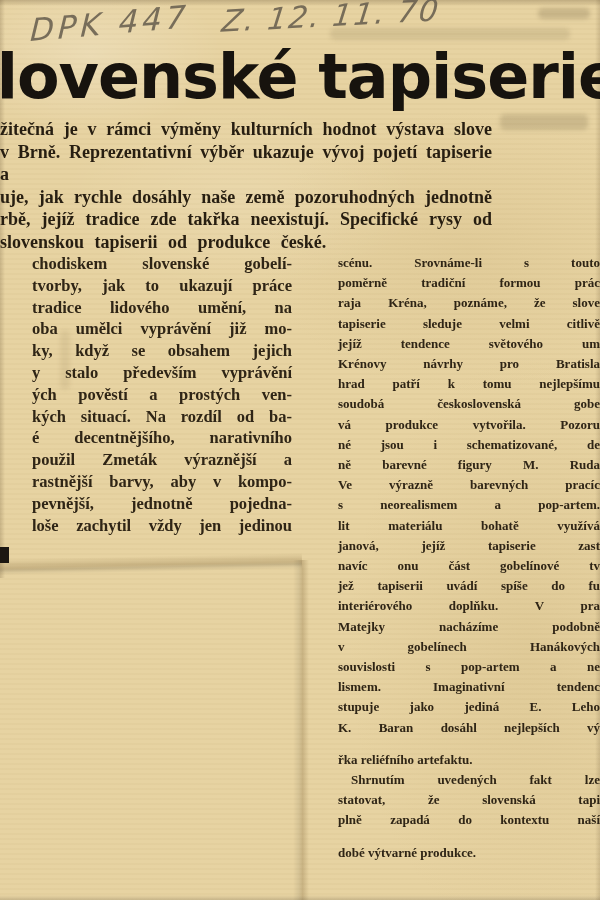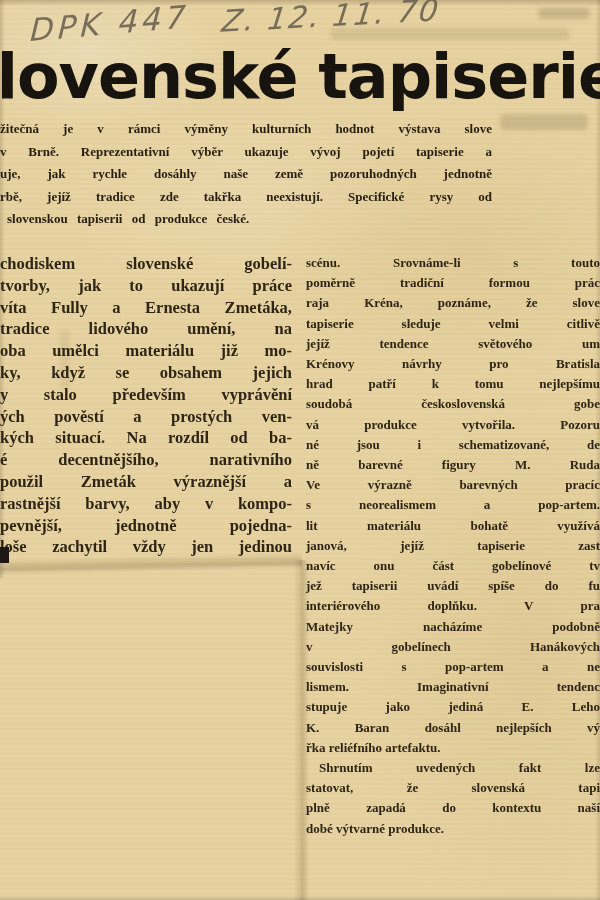--- a/index.html
+++ b/index.html
@@ -39,31 +39,31 @@
   .hand-code{left:30px;top:5px;font-size:31px;letter-spacing:4px;
     transform:rotate(-5deg) skewX(-8deg);}
   .hand-date{left:222px;top:-2px;font-size:30px;letter-spacing:2px;
     transform:rotate(-3deg) skewX(-10deg);}
 
   .headline{position:absolute;top:40px;left:-47px;white-space:nowrap;
     font-family:"DejaVu Sans",sans-serif;font-weight:bold;font-size:62px;
     letter-spacing:-1px;color:#17130e;}
 
   .intro{position:absolute;top:118px;left:0;width:492px;
-    font-weight:bold;font-size:13px;line-height:22.6px;color:#271e11;word-spacing:3px;}
+    font-weight:bold;font-size:18px;line-height:22.6px;color:#271e11;word-spacing:3px;}
   .intro-line{text-align:justify;text-align-last:justify;}
-  .intro-line.end{text-align-last:left;word-spacing:6px;margin-left:7px;}
+  .intro-line.end{text-align-last:left;word-spacing:6px;}
 
   .col{font-weight:bold;color:#2f2516;}
   .col-left{position:absolute;top:253px;left:0;width:292px;
     font-size:16.5px;line-height:21.8px;}
   .col-right{position:absolute;top:253px;left:306px;width:294px;
     font-size:13px;line-height:20.2px;}
-  .body-line{text-align:justify;text-align-last:justify;}
-  .body-line.end{text-align-last:left;}
+  .body-line{text-align:justify;text-align-last:justify;padding-left:32px;}
+  .body-line.end{text-align-last:left;margin-top:12px;}
   .body-line.para-start{text-indent:13px;}
 
   .ink-mark{position:absolute;left:0;top:547px;width:9px;height:16px;background:#1c1712;}
 
   .smudge{position:absolute;border-radius:5px;filter:blur(2px);}
   .smudge-1{left:330px;top:28px;width:240px;height:12px;background:rgba(120,105,70,.16);}
   .smudge-2{left:500px;top:114px;width:88px;height:16px;background:rgba(110,95,65,.22);}
   .smudge-3{left:538px;top:8px;width:52px;height:11px;background:rgba(110,95,65,.25);}
   .smudge-4{left:60px;top:330px;width:10px;height:60px;background:rgba(120,100,60,.10);}
 </style>
@@ -95,23 +95,22 @@
       <div class="intro-line">žitečná je v rámci výměny kulturních hodnot výstava slove</div>
       <div class="intro-line">v Brně. Reprezentativní výběr ukazuje vývoj pojetí tapiserie a</div>
       <div class="intro-line">uje, jak rychle dosáhly naše země pozoruhodných jednotně</div>
       <div class="intro-line">rbě, jejíž tradice zde takřka neexistují. Specifické rysy od</div>
       <div class="intro-line end">slovenskou tapiserii od produkce české.</div>
     </div>
 
   <div class="col col-left">
       <div class="body-line">chodiskem slovenské gobelí-</div>
       <div class="body-line">tvorby, jak to ukazují práce</div>
-      <div class="body-line">víta Fully a Ernesta Zmetáka,</div>
       <div class="body-line">tradice lidového umění, na</div>
-      <div class="body-line">oba umělci materiálu již mo-</div>
+      <div class="body-line">oba umělci vyprávění již mo-</div>
       <div class="body-line">ky, když se obsahem jejich</div>
       <div class="body-line">y stalo především vyprávění</div>
       <div class="body-line">ých pověstí a prostých ven-</div>
       <div class="body-line">kých situací. Na rozdíl od ba-</div>
       <div class="body-line">é decentnějšího, narativního</div>
       <div class="body-line">použil Zmeták výraznější a</div>
       <div class="body-line">rastnější barvy, aby v kompo-</div>
       <div class="body-line">pevnější, jednotně pojedna-</div>
       <div class="body-line">loše zachytil vždy jen jedinou</div>
     </div>

